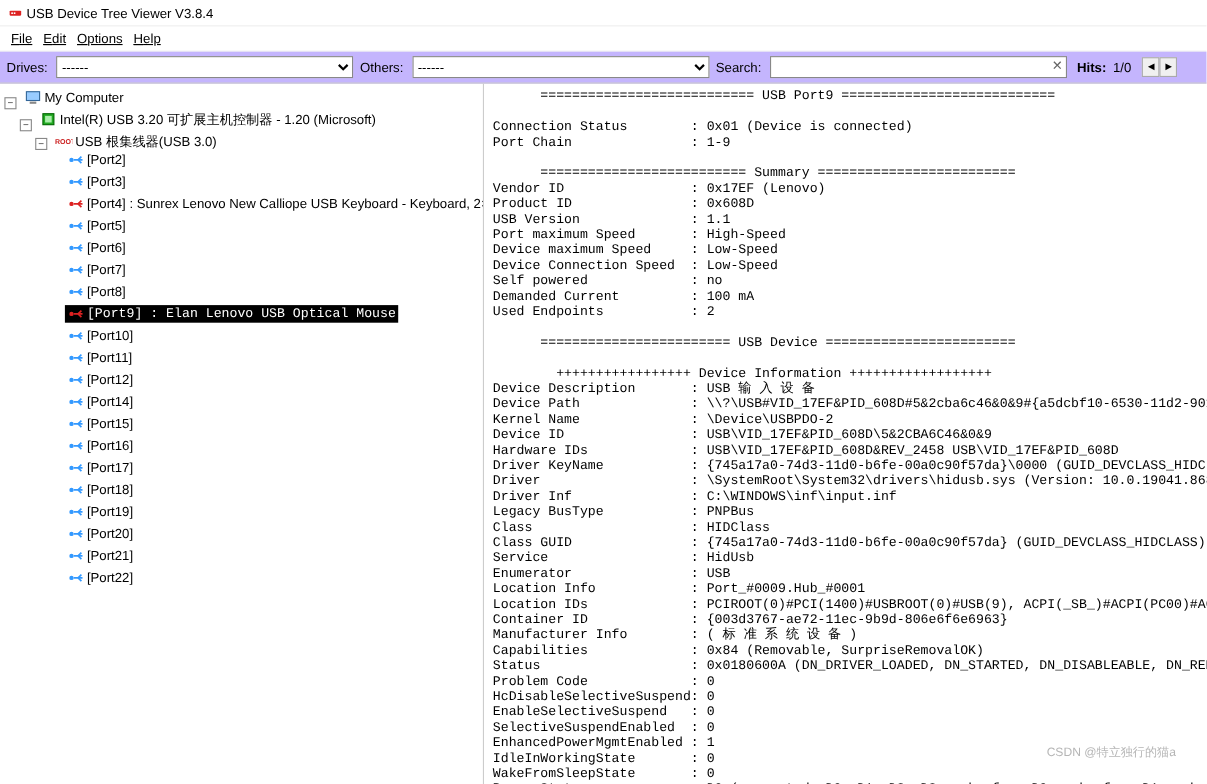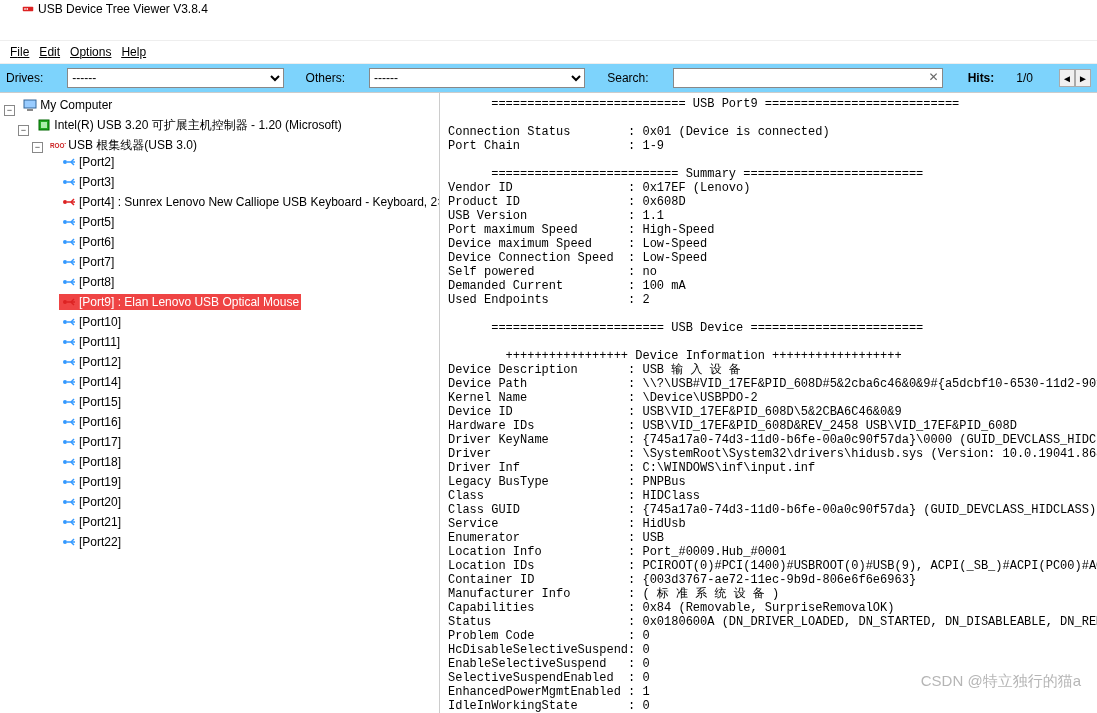--- a/index.html
+++ b/index.html
@@ -1,45 +1,45 @@
 <!DOCTYPE html>
 <html><head>
 <meta charset="utf-8">
 <style>
   * { box-sizing: border-box; margin: 0; padding: 0; }
   body { font-family: "Segoe UI", Tahoma, Arial, sans-serif; font-size: 12px; background: #fff; color: #000; width: 1097px; height: 713px; overflow: hidden; position: relative; }
-  .titlebar { display: flex; height: 41px; padding: 2px 22px; border-bottom: 1px solid #eee; }
+  .titlebar { display: flex; align-items: center; height: 24px; padding: 2px 8px; border-bottom: 1px solid #eee; }
   .titlebar svg { width: 16px; height: 16px; margin-right: 4px; }
   .title-text { font-size: 12px; }
   .menubar { display: flex; gap: 2px; padding: 2px 6px; border-bottom: 1px solid #eee; text-decoration: underline; }
   .menu-item { padding: 2px 4px; cursor: default; }
   .menu-item .ul { text-decoration: underline; }
-  .toolbar { display: flex; align-items: center; gap: 22px; padding: 4px 6px; border-bottom: 1px solid #ccc; background: #7dd3fc; }
+  .toolbar { display: flex; align-items: center; gap: 6px; padding: 4px 6px; border-bottom: 1px solid #ccc; background: #c4b5fd; }
   .toolbar label { margin-right: 2px; }
   .toolbar select, .toolbar input.search { height: 20px; font-size: 12px; border: 1px solid #888; background: #fff; }
   .toolbar select.drives { width: 270px; }
   .toolbar select.others { width: 270px; }
   .searchwrap { position: relative; display: inline-block; }
   .toolbar input.search { width: 270px; padding: 1px 18px 1px 4px; }
   .clear-x { position: absolute; right: 4px; top: 2px; color: #666; cursor: default; }
   .hits { margin-left: 3px; font-weight: bold; }
   .nav-arrows { display: flex; gap: 0; margin-left: 4px; }
   .nav-arrows .arr { width: 16px; height: 18px; border: 1px solid #aaa; background: #f0f0f0; display:flex; align-items:center; justify-content:center; font-size:10px; }
   .main { display: flex; height: calc(713px - 24px - 22px - 28px); }
   .tree { width: 440px; overflow: auto; border-right: 1px solid #ccc; padding: 4px 2px; }
   .tree ul { list-style: none; padding-left: 14px; }
   .tree > ul { padding-left: 2px; }
   .tree li { white-space: nowrap; line-height: 16px; }
   .node { display: inline-flex; align-items: center; gap: 2px; padding: 0 2px; }
-  .node.selected { background: #ef4444; color: #fff; }
+  .node.selected { background: #000000; color: #fff; font-family: Liberation Mono, monospace; }
   .exp { display:inline-block; width:11px; height:11px; border:1px solid #888; text-align:center; line-height:9px; font-size:9px; margin-right:2px; color:#333; background:#fff; }
   .exp.blank { border:none; background:transparent; }
   .ticon { width:16px; height:14px; display:inline-flex; align-items:center; justify-content:center; }
   .details { flex: 1; padding: 4px 8px; font-family: Consolas, "Courier New", monospace; font-size: 12px; line-height: 14px; white-space: pre; overflow: auto; color:#000; }
-  .wm { position:absolute; right:16px; bottom:22px; color:rgba(120,120,120,0.55); font-family: sans-serif; font-size:15px; pointer-events:none; }
+  .wm { position:absolute; right:28px; bottom:22px; color:rgba(120,120,120,0.55); font-family: sans-serif; font-size:11px; pointer-events:none; }
 </style>
 </head>
 <body>
 
 <div class="titlebar">
   <span class="ticon">
     <svg viewBox="0 0 16 16">
         <rect x="1" y="5" width="14" height="6" fill="#d22" rx="1"></rect>
         <rect x="3" y="7" width="2" height="2" fill="#fff"></rect>
         <rect x="6" y="7" width="2" height="2" fill="#fff"></rect>

